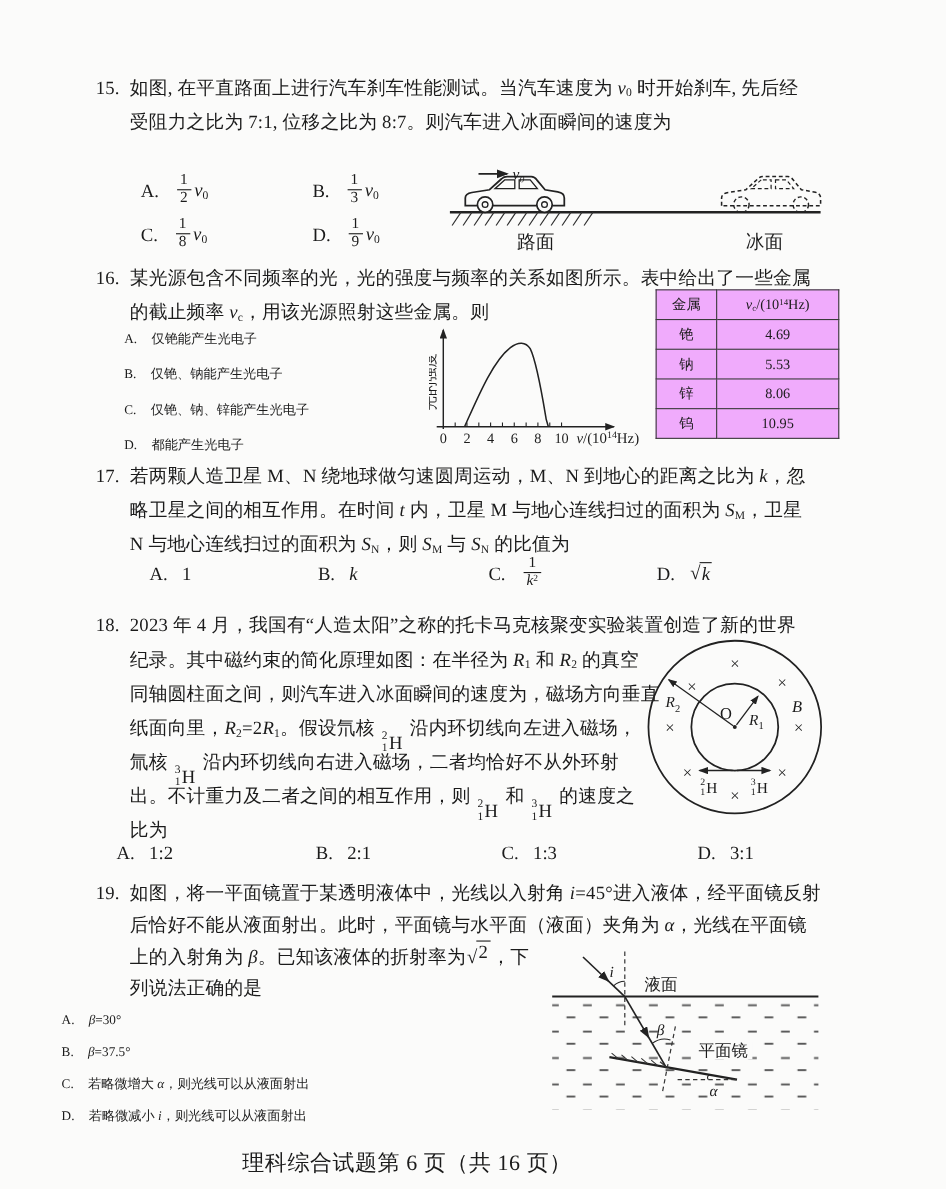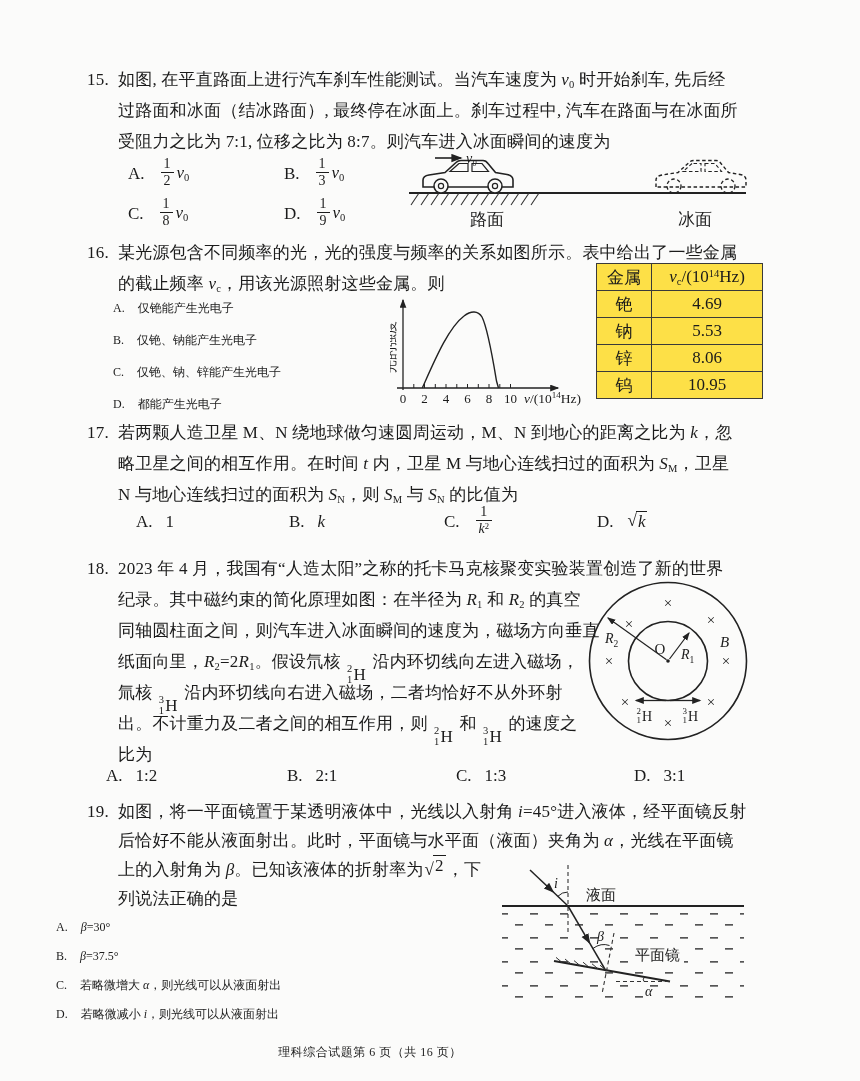--- a/index.html
+++ b/index.html
@@ -28,37 +28,36 @@
   .nuc{display:inline-flex;align-items:center;vertical-align:-5px;margin:0 2px}
   .nucol{display:inline-flex;flex-direction:column;align-items:flex-end;
          font-size:10.5px;line-height:10.5px;margin-right:1px}
   .opt-abs{position:absolute;display:flex;align-items:center;height:36px;font-size:17px}
   .letter{margin-right:13px}
   .optflow{position:absolute;left:0;width:740px}
   .optflow .opt{padding-left:113px;height:32px;line-height:32px;font-size:12px;white-space:nowrap}
   .q19sec .optflow .opt{padding-left:56px}
   .fig{position:absolute}
   .fig text{fill:#1b1b1b}
-  .metal-table{position:absolute;border-collapse:collapse;font-size:17px;background:#fde047}
+  .metal-table{position:absolute;border-collapse:collapse;font-size:13px;background:#f0abfc}
   .metal-table th,.metal-table td{border:1.4px solid #3a3a3a;font-weight:normal;
     text-align:center;height:26px;padding:0 5px}
   .metal-table .c1{width:44px}
   .metal-table .c2{width:100px}
   .footer{position:absolute;top:1044px;left:0;width:740px;text-align:center;
-          font-size:12px;letter-spacing:.5px}
+          font-size:20px;letter-spacing:.5px}
 </style>
 </head>
 <body>
 
 <section class="q" style="top:64px">
   <div class="qline">
     <span class="qnum">15.</span>
     <span>如图, 在平直路面上进行汽车刹车性能测试。当汽车速度为 <span class="vsub"><span class="it">v</span><span class="subt">0</span></span> 时开始刹车, 先后经</span>
   </div>
-  <div class="qline"><span>过路面和冰面（结冰路面）, 最终停在冰面上。刹车过程中, 汽车在路面与在冰面所</span></div>
   <div class="qline"><span>受阻力之比为 7:1, 位移之比为 8:7。则汽车进入冰面瞬间的速度为</span></div>
 
   <div class="opt-abs" style="left:128px;top:92px">
     <span class="letter">A.</span>
       <span><span class="frac">
           <span class="fnum">1</span>
           <span class="fden">2</span>
         </span><span class="vsub"><span class="it">v</span><span class="subt">0</span></span></span>
     </div>
   <div class="opt-abs" style="left:284px;top:92px">

